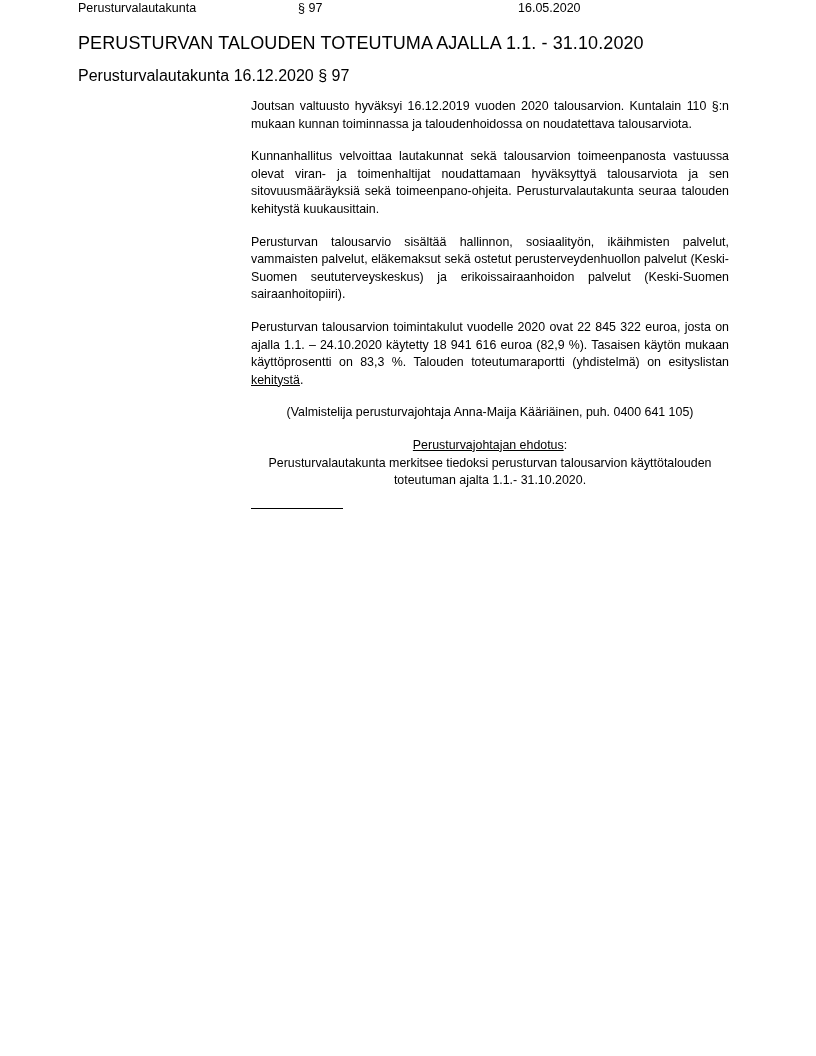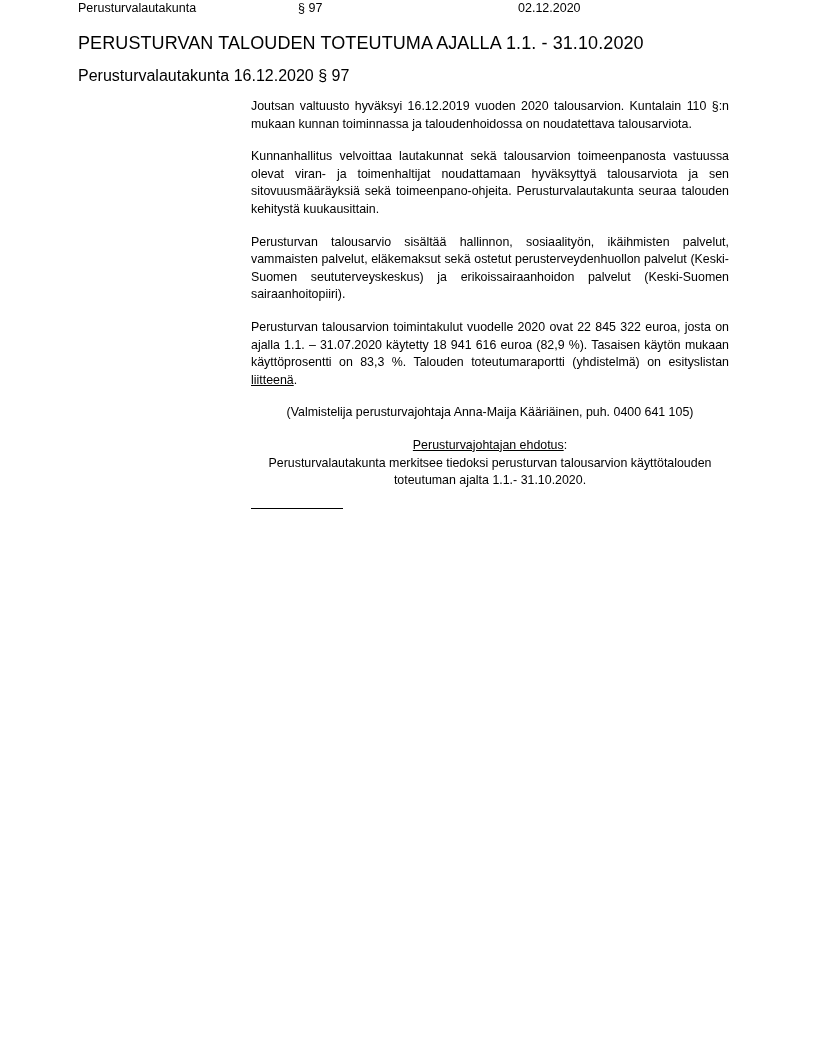--- a/index.html
+++ b/index.html
@@ -100,36 +100,36 @@
   }
 </style>
 </head>
 <body>
 
 <div class="page">
 
   <div class="header-row">
     <span class="h-organ">Perusturvalautakunta</span>
     <span class="h-section">§ 97</span>
-    <span class="h-date">02.12.2020</span>
+    <span class="h-date">16.05.2020</span>
   </div>
 
   <div class="doc-title">PERUSTURVAN TALOUDEN TOTEUTUMA AJALLA 1.1. - 31.10.2020</div>
 
   <div class="sub-title">Perusturvalautakunta 16.12.2020 § 97</div>
 
   <div class="body-block">
 
     <p class="para">Joutsan valtuusto hyväksyi 16.12.2019 vuoden 2020 talousarvion. Kuntalain 110 §:n mukaan kunnan toiminnassa ja taloudenhoidossa on noudatettava talousarviota.</p>
 
     <p class="para">Kunnanhallitus velvoittaa lautakunnat sekä talousarvion toimeenpanosta vastuussa olevat viran- ja toimenhaltijat noudattamaan hyväksyttyä talousarviota ja sen sitovuusmääräyksiä sekä toimeenpano-ohjeita. Perusturvalautakunta seuraa talouden kehitystä kuukausittain.</p>
 
     <p class="para">Perusturvan talousarvio sisältää hallinnon, sosiaalityön, ikäihmisten palvelut, vammaisten palvelut, eläkemaksut sekä ostetut perusterveydenhuollon palvelut (Keski-Suomen seututerveyskeskus) ja erikoissairaanhoidon palvelut (Keski-Suomen sairaanhoitopiiri).</p>
 
-    <p class="para"><span>Perusturvan talousarvion toimintakulut vuodelle 2020 ovat 22 845 322 euroa, josta on ajalla 1.1. – 31.07.2020 käytetty 18 941 616 euroa (82,9 %). Tasaisen käytön mukaan käyttöprosentti on 83,3 %. Talouden toteutumaraportti (yhdistelmä) on esityslistan </span><span class="u">liitteenä</span><span>.</span></p>
+    <p class="para"><span>Perusturvan talousarvion toimintakulut vuodelle 2020 ovat 22 845 322 euroa, josta on ajalla 1.1. – 24.10.2020 käytetty 18 941 616 euroa (82,9 %). Tasaisen käytön mukaan käyttöprosentti on 83,3 %. Talouden toteutumaraportti (yhdistelmä) on esityslistan </span><span class="u">kehitystä</span><span>.</span></p>
 
     <p class="para nojust">(Valmistelija perusturvajohtaja Anna-Maija Kääriäinen, puh. 0400 641 105)</p>
 
     <p class="para nojust"><span class="u">Perusturvajohtajan ehdotus</span><span>:</span><br><span>Perusturvalautakunta merkitsee tiedoksi perusturvan talousarvion käyttötalouden toteutuman ajalta 1.1.- 31.10.2020.</span></p>
 
 
 
 
     <div class="rule"></div>
 

